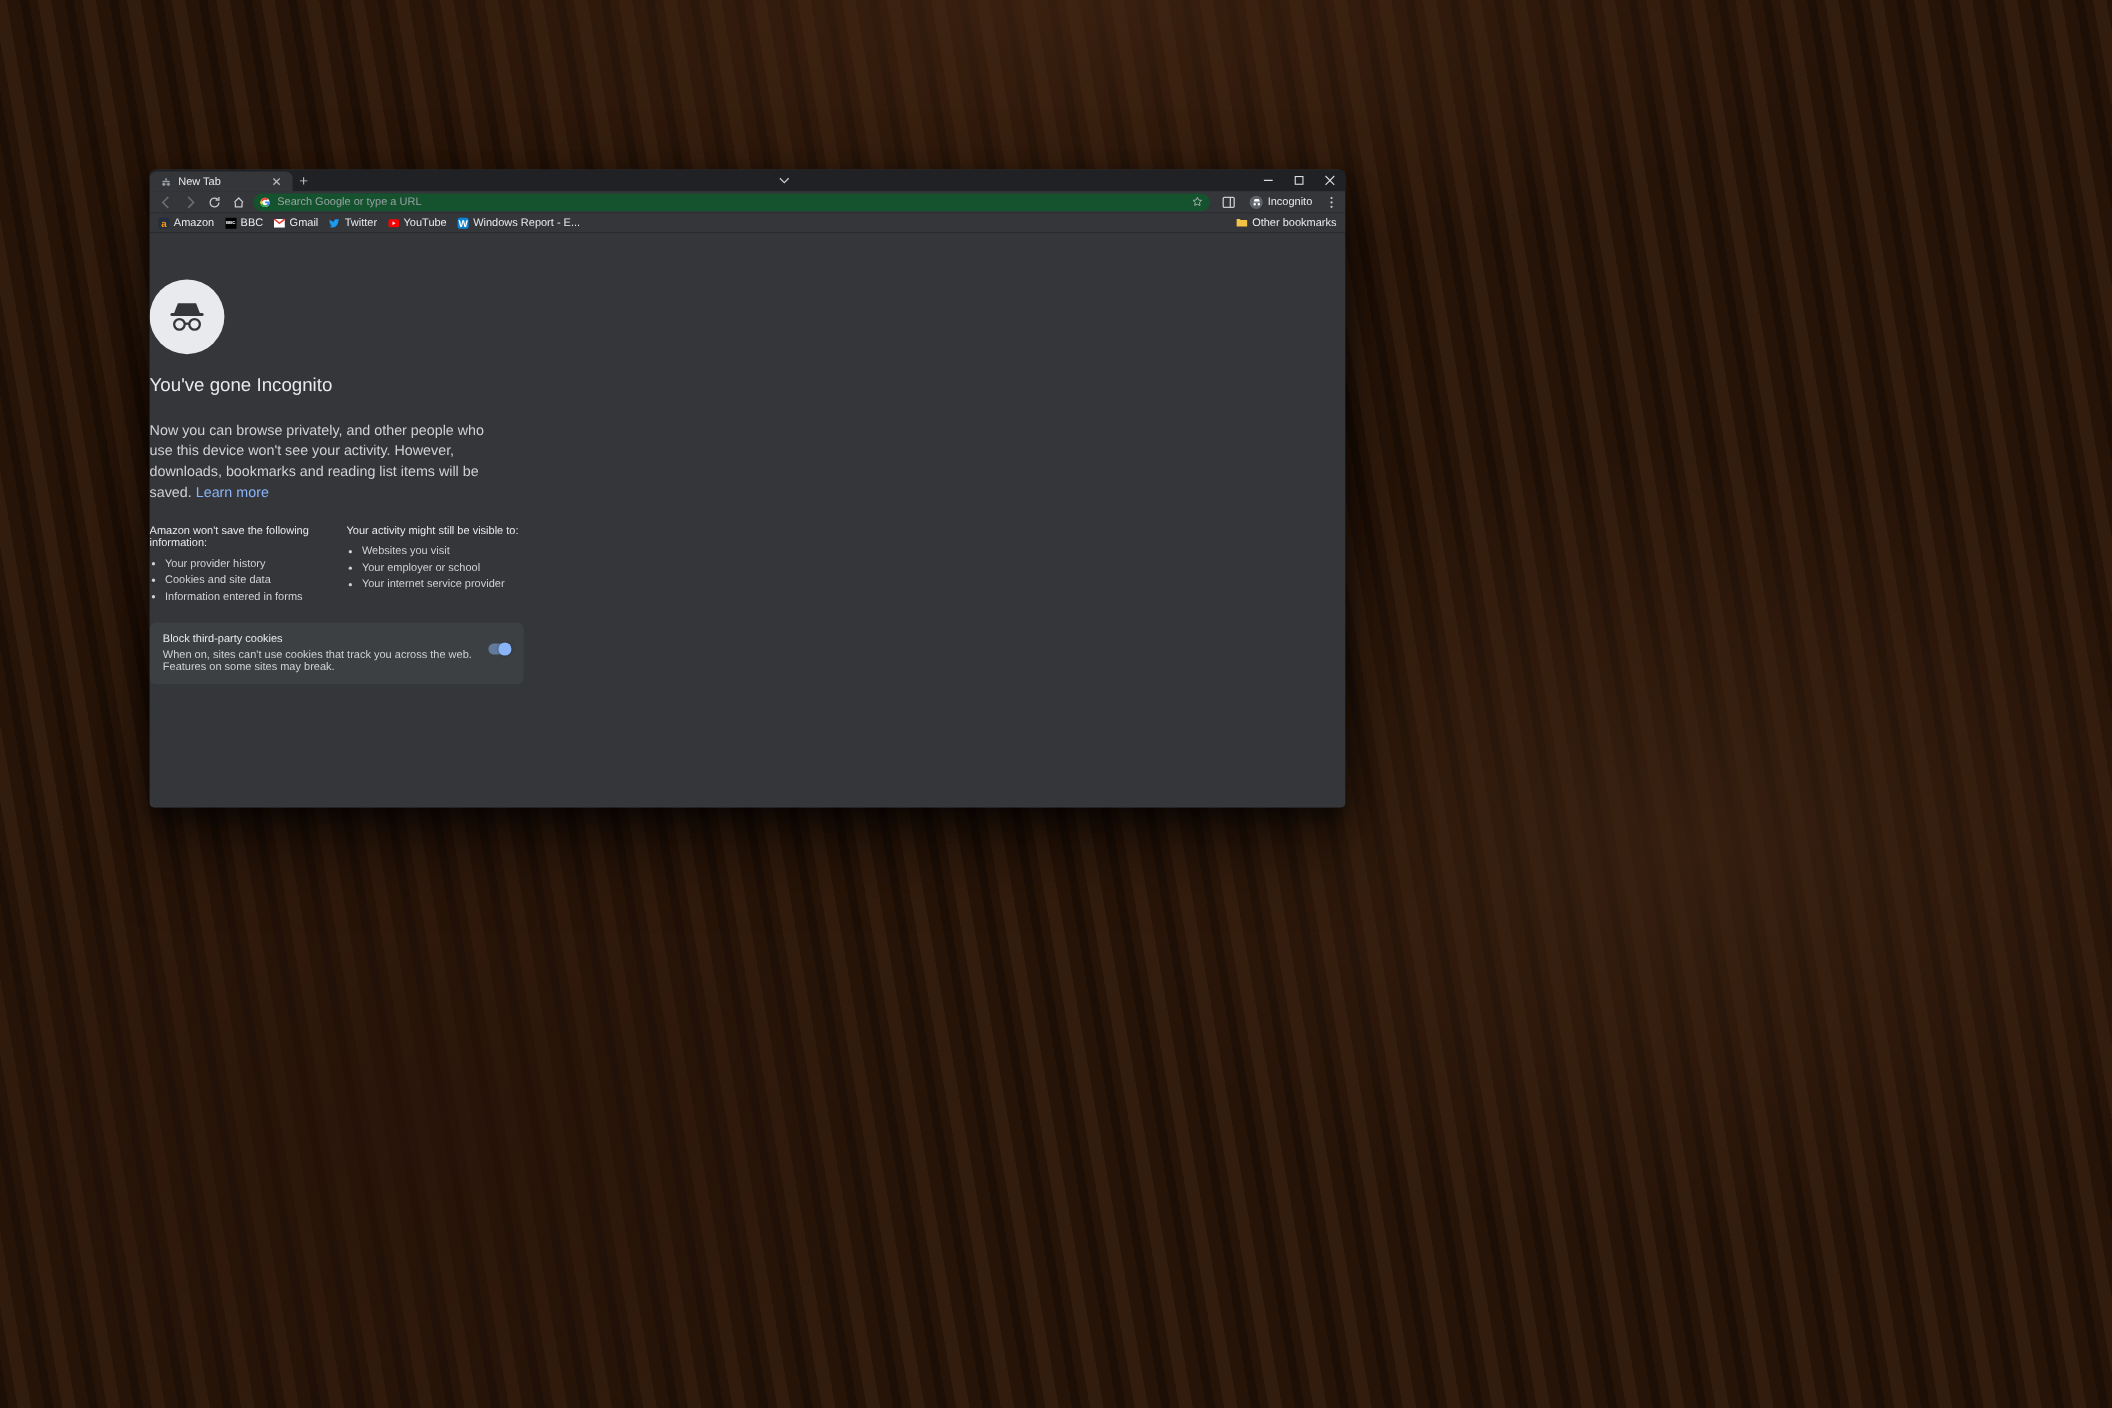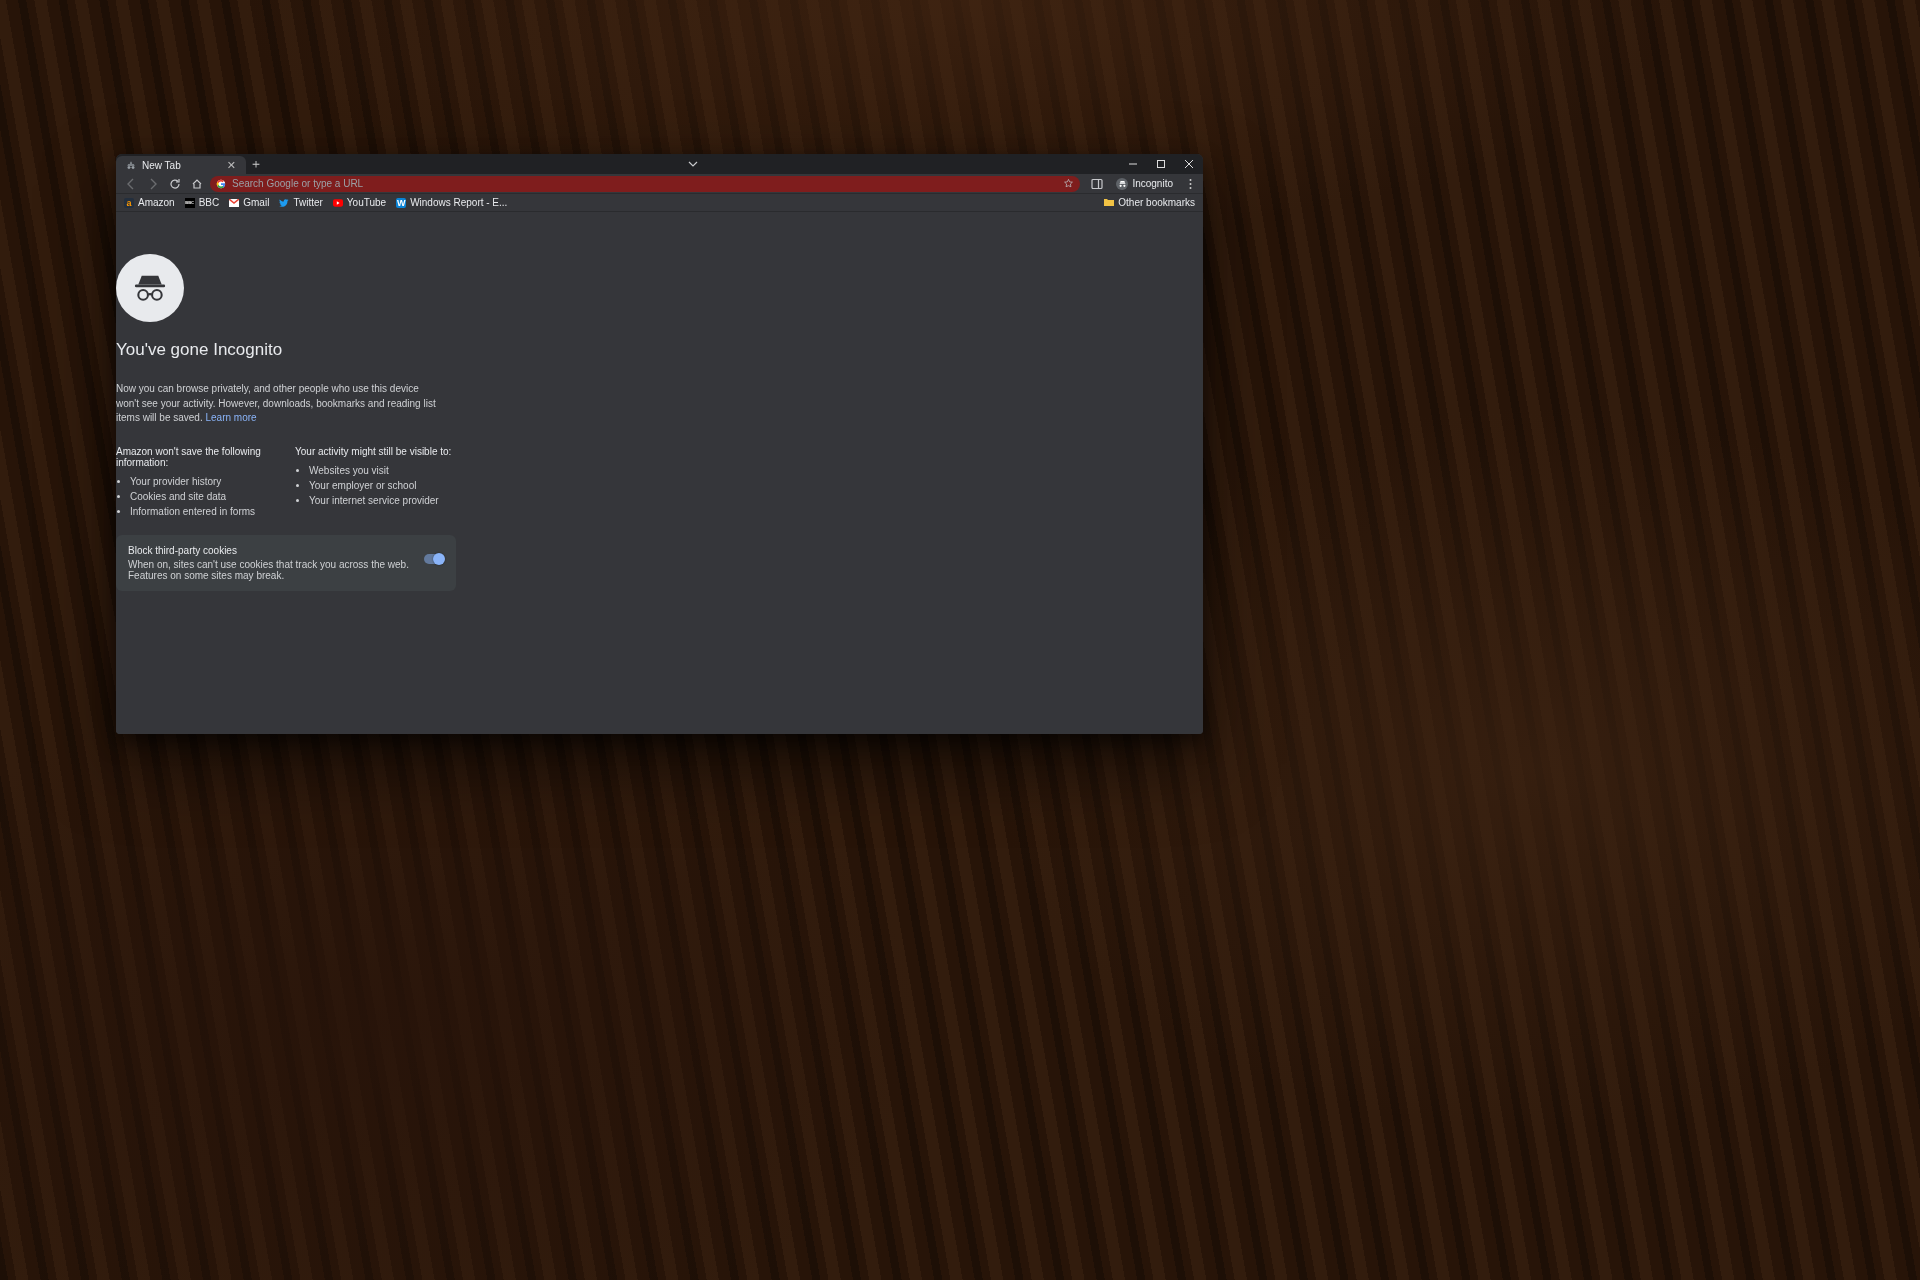--- a/index.html
+++ b/index.html
@@ -12,21 +12,21 @@
       radial-gradient(ellipse 900px 600px at 20% 80%, rgba(40,20,10,.8), transparent 60%),
       radial-gradient(ellipse 900px 600px at 80% 60%, rgba(60,35,18,.7), transparent 60%),
       repeating-linear-gradient(80deg, #1d0f06 0 8px, #271408 8px 16px, #321c0d 16px 28px, #271408 28px 40px),
       linear-gradient(180deg, #3a2212, #1a0e06);
     position: relative;
     overflow: hidden;
     color: #e8eaed;
   }
   .browser-window {
     position: absolute;
-    left: 116px; top: 154px;
+    left: 136px; top: 154px;
     width: 1087px; height: 580px;
     background: #35363a;
     border-radius: 6px 6px 4px 4px;
     box-shadow: 0 30px 70px rgba(0,0,0,.6), 0 8px 20px rgba(0,0,0,.5);
     overflow: hidden;
     display: flex; flex-direction: column;
   }
   
   .titlebar {
     height: 20px;
@@ -60,21 +60,21 @@
     height: 20px;
     background: #35363a;
     display:flex; align-items:center;
     padding: 0 4px 0 6px;
     gap: 4px;
     border-bottom: 1px solid #2a2b2e;
   }
   .tbtn { width:18px; height:18px; display:flex; align-items:center; justify-content:center; color:#c8c9cc; border-radius:50%; }
   .tbtn.dis { color:#6b6c6f; }
   .omnibox {
-    flex:1; height:16px; background:#7f1d1d; border-radius:10px;
+    flex:1; height:16px; background:#14532d; border-radius:10px;
     display:flex; align-items:center; gap:6px; padding:0 6px;
     font-size:10px; color:#9aa0a6;
   }
   .omnibox .site-icon { width:10px; height:10px; display:flex; align-items:center; justify-content:center; }
   .right-cluster { display:flex; align-items:center; gap:4px; padding:0 2px 0 4px; }
   .chip {
     display:flex; align-items:center; gap:4px;
     padding:0 6px; height:16px; border-radius:9px;
     font-size:10px; color:#e8eaed;text-align:center;
   }
@@ -101,21 +101,21 @@
     display:flex; flex-direction:column; align-items:flex-start;
     padding-top: 42px;
     color:#e8eaed;
   }
   .inc-hero {
     width:68px; height:68px; border-radius:50%; background:#e8eaed;
     display:flex; align-items:center; justify-content:center;
   }
   .hero-title { margin-top:18px; font-size:17px; font-weight:400; }
   .hero-desc {
-    margin-top:22px; width:320px; font-size:10px; color:#cfd1d4; line-height:1.45; text-align:left;
+    margin-top:22px; width:320px; font-size:13px; color:#cfd1d4; line-height:1.45; text-align:left;
   }
   .hero-desc a { color:#8ab4f8; text-decoration:none; }
   .cols { margin-top:20px; width:340px; display:flex; gap:18px; font-size:10px; }
   .cols .col { flex:1; }
   .cols .col .h { color:#e8eaed; margin-bottom:6px; }
   .cols ul { margin:0; padding-left:14px; color:#cfd1d4; }
   .cols li { line-height:1.5; }
   .cookie-card {
     margin-top:16px; width:340px; background:#3c4043; border-radius:6px;
     padding:10px 12px; display:flex; align-items:flex-start; gap:0;

